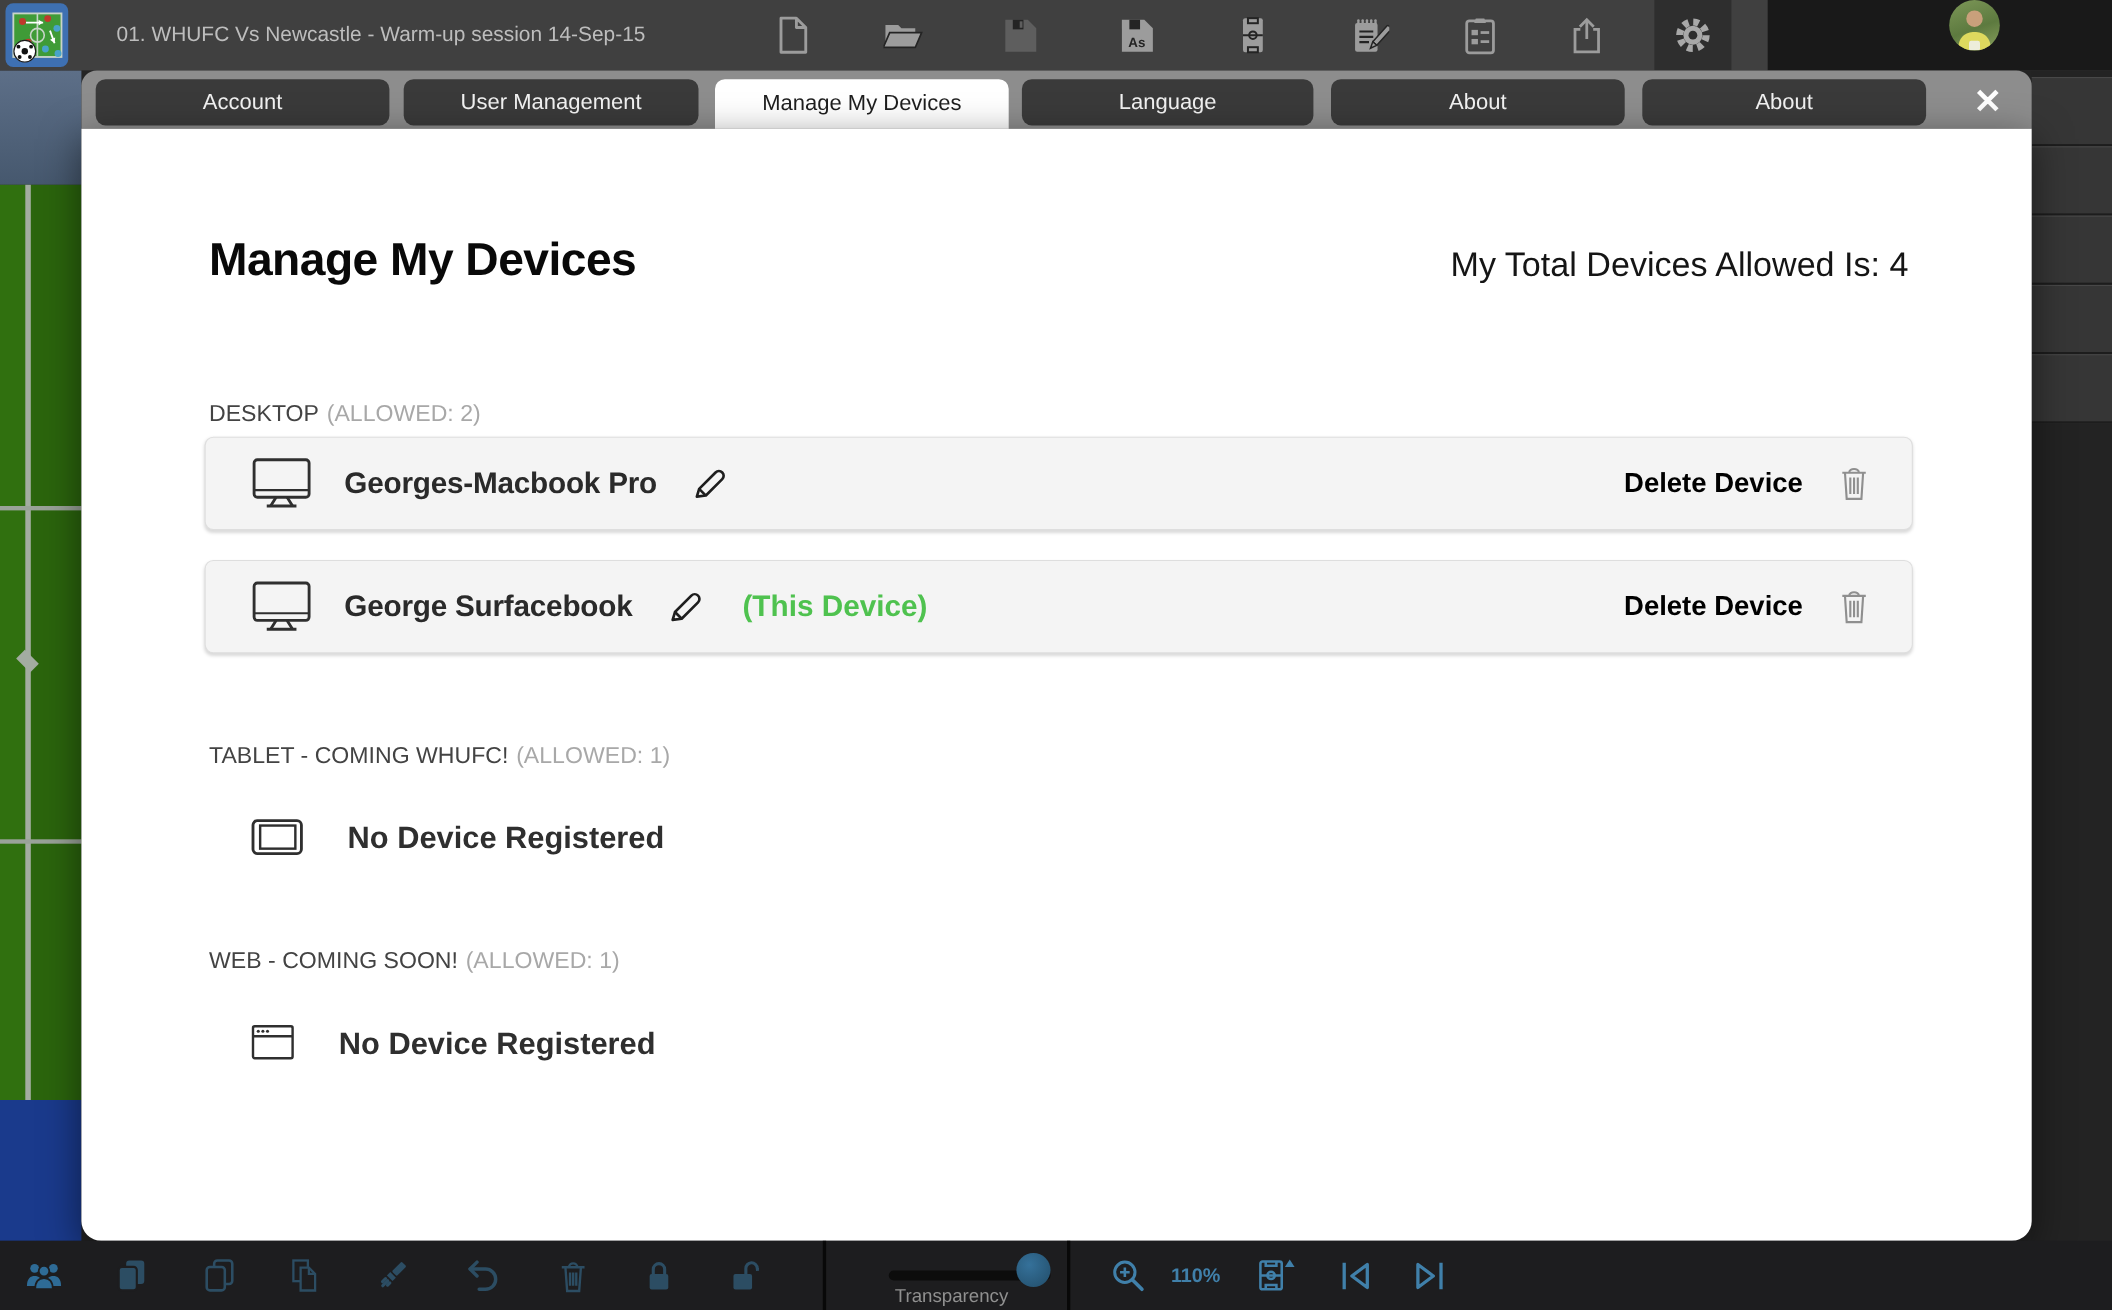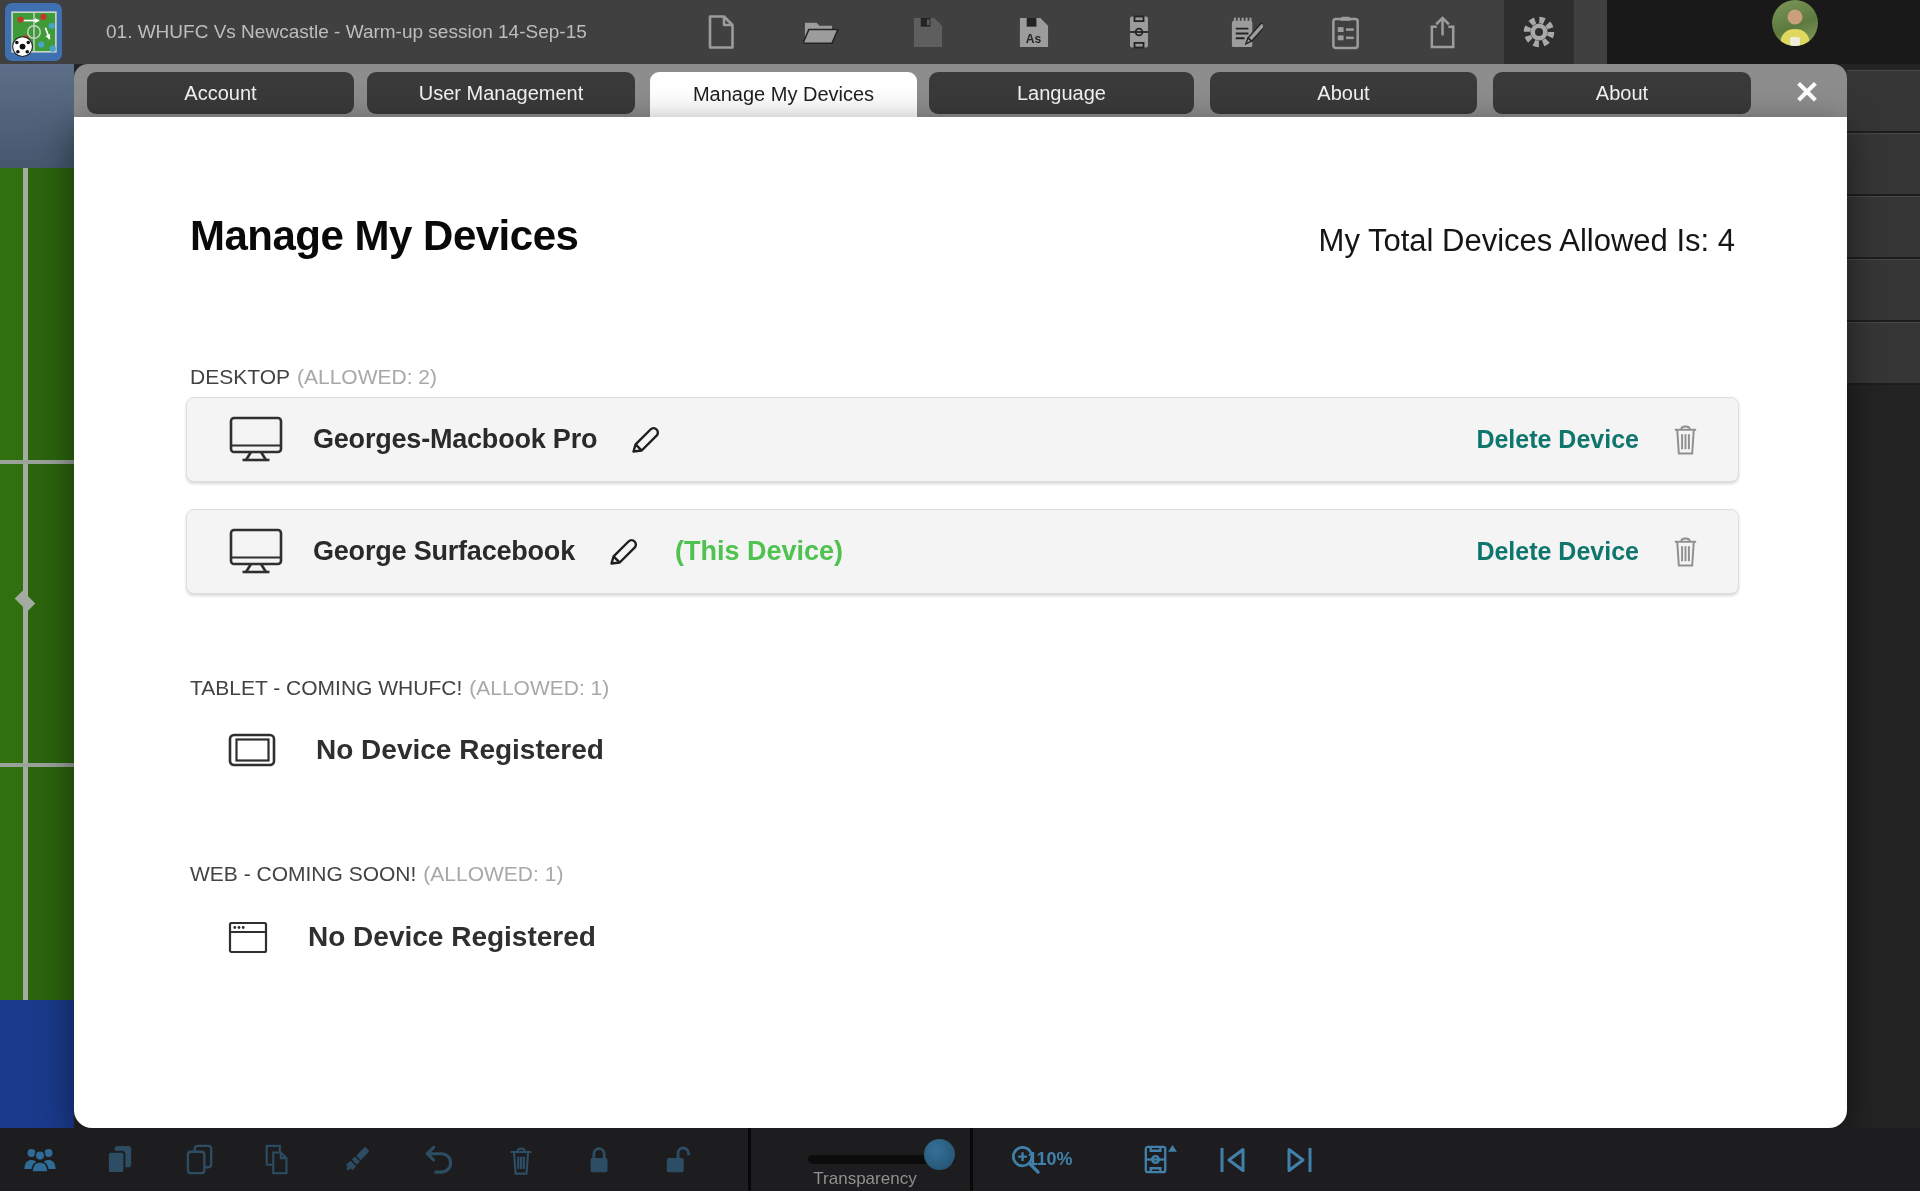--- a/index.html
+++ b/index.html
@@ -37,34 +37,34 @@
   .dialog{position:absolute;left:74px;top:117px;width:1773px;height:1011px;background:#ffffff;border-radius:0 0 18px 18px;box-shadow:0 10px 36px rgba(0,0,0,.5);}
   .dlg-heading{position:absolute;left:116px;top:95px;font-size:42px;font-weight:bold;color:#090909;letter-spacing:-.5px;}
   .dlg-total{position:absolute;right:112px;top:106px;font-size:31px;color:#151515;}
   .sec-label{position:absolute;left:116px;font-size:21px;color:#434343;}
   .sec-label .allowed{color:#a8a8a8;margin-left:7px;}
   .device-row{position:absolute;left:112px;width:1553px;height:85px;background:#f4f4f4;border:1px solid #dedede;border-radius:8px;box-sizing:border-box;box-shadow:0 2px 3px rgba(0,0,0,.15);display:flex;align-items:center;padding:0 36px 0 42px;}
   .device-name{font-size:27px;font-weight:bold;color:#2a2a2a;margin-left:30px;letter-spacing:-.2px;}
   .edit-btn{margin-left:30px;display:flex;align-items:center;cursor:pointer;}
   .this-device{margin-left:34px;font-size:27px;font-weight:bold;color:#4fc24f;}
   .row-spacer{flex:1;}
-  .delete-label{font-size:25px;font-weight:bold;color:#0f766e;cursor:pointer;}
+  .delete-label{font-size:25px;font-weight:bold;color:#000000;cursor:pointer;}
   .trash-btn{margin-left:30px;display:flex;align-items:center;cursor:pointer;}
-  .empty-row{position:absolute;left:154px;height:56px;display:flex;align-items:center;gap:40px;}
+  .empty-row{position:absolute;left:154px;height:56px;display:flex;align-items:flex-end;gap:40px;}
   .empty-text{font-size:28px;font-weight:bold;color:#2f2f2f;}
 
   
   .bottombar{position:absolute;left:0;top:1128px;width:1920px;height:63px;background:#1d1d1f;}
   .bbtn{position:absolute;top:0;height:63px;width:46px;display:flex;align-items:center;justify-content:center;color:#2c4d63;cursor:pointer;}
   .bbtn.bright{color:#4080aa;}
   .bb-divider{position:absolute;top:0;width:3px;height:63px;background:#080808;}
   .slider-track{position:absolute;left:808px;top:27px;width:147px;height:9px;border-radius:5px;background:#0c0c0c;cursor:pointer;}
   .slider-knob{position:absolute;left:924px;top:11px;width:31px;height:31px;border-radius:50%;background:radial-gradient(circle at 38% 35%,#35719a,#224d69);cursor:pointer;}
   .transparency-label{position:absolute;left:765px;top:41px;width:200px;text-align:center;font-size:17px;color:#909090;}
-  .zoom-level{position:absolute;left:1018px;top:0;width:64px;height:63px;line-height:63px;text-align:center;font-size:18px;font-weight:bold;color:#4080aa;}
+  .zoom-level{position:absolute;left:1055px;top:0;width:64px;height:63px;line-height:63px;text-align:center;font-size:18px;font-weight:bold;color:#4080aa;}
 </style>
 </head>
 <body>
 
 <div id="app">
 
   <div class="left-strip">
     <div class="ls-sky"></div>
     <div class="ls-green">
       <div class="pitch-vline"></div>

